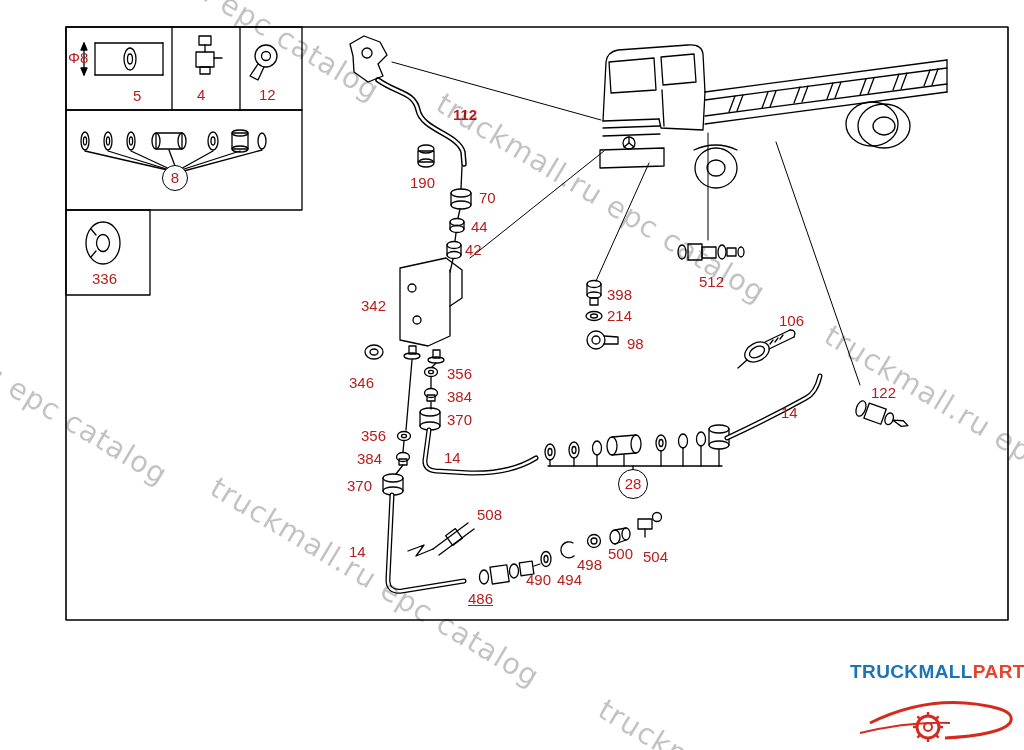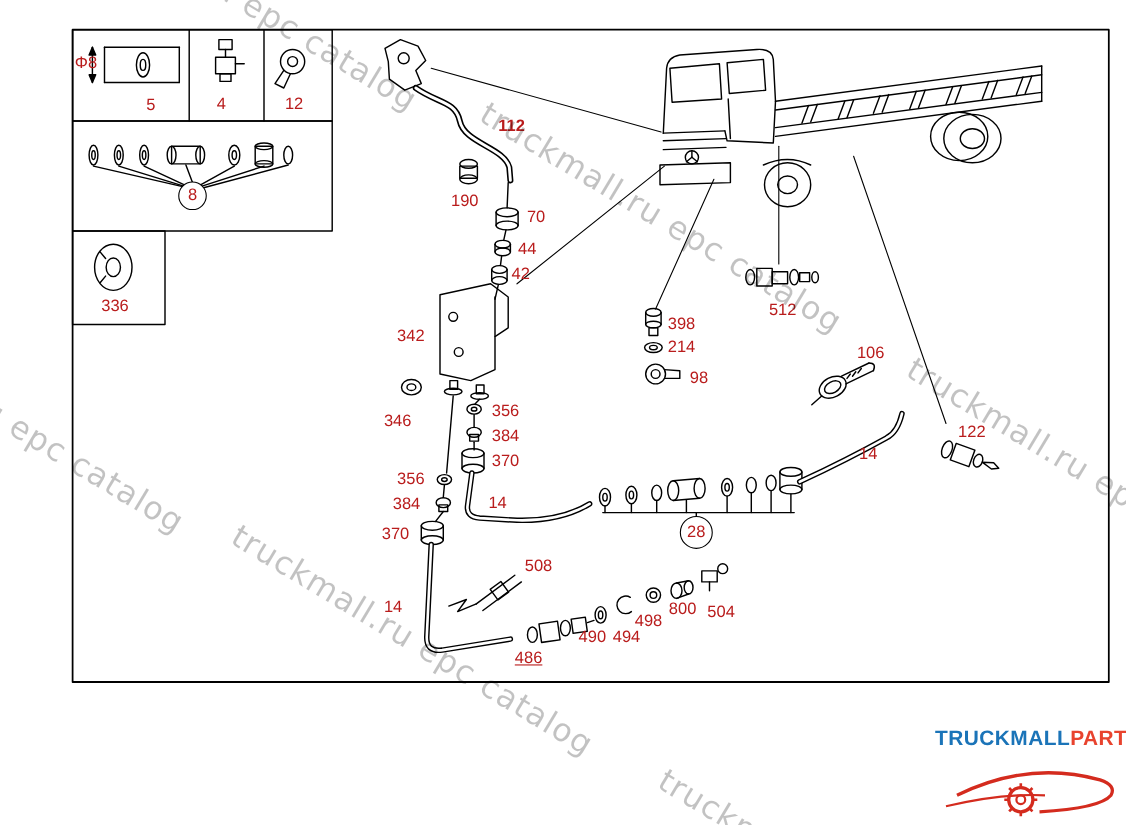--- a/index.html
+++ b/index.html
@@ -349,21 +349,21 @@
       <span class="part-label" style="left: 779px; top: 313px; text-align: right;">106</span>
       <span class="part-label" style="left: 781px; top: 405px;">14</span>
       <span class="part-label" style="left: 871px; top: 385px;">122</span>
       <span class="part-label circled" style="left: 618px; top: 469px; width: 30px; height: 30px;">28</span>
       <span class="part-label" style="left: 477px; top: 507px;">508</span>
       <span class="part-label" style="left: 349px; top: 544px;">14</span>
       <span class="part-label" style="left: 468px; top: 591px; text-decoration: underline;">486</span>
       <span class="part-label" style="left: 526px; top: 572px;">490</span>
       <span class="part-label" style="left: 557px; top: 572px;">494</span>
       <span class="part-label" style="left: 577px; top: 557px;">498</span>
-      <span class="part-label" style="left: 608px; top: 546px;">800</span>
+      <span class="part-label" style="left: 608px; top: 546px;">500</span>
       <span class="part-label" style="left: 643px; top: 549px;">504</span>
     </div>
 
   <div class="layer" id="watermarks">
       <span class="watermark" style="left: -150px; top: 268px; transform: rotate(31deg); font-size: 29px; color: rgba(0, 0, 0, 0.24);">truckmall.ru epc catalog</span>
       <span class="watermark" style="left: 62px; top: -116px; transform: rotate(31deg); font-size: 29px; color: rgba(0, 0, 0, 0.24);">truckmall.ru epc catalog</span>
       <span class="watermark" style="left: 448px; top: 86px; transform: rotate(31deg); font-size: 29px; color: rgba(0, 0, 0, 0.24);">truckmall.ru epc catalog</span>
       <span class="watermark" style="left: 836px; top: 318px; transform: rotate(31deg); font-size: 29px; color: rgba(0, 0, 0, 0.24);">truckmall.ru epc catalog</span>
       <span class="watermark" style="left: 222px; top: 470px; transform: rotate(31deg); font-size: 29px; color: rgba(0, 0, 0, 0.24);">truckmall.ru epc catalog</span>
       <span class="watermark" style="left: 610px; top: 692px; transform: rotate(31deg); font-size: 29px; color: rgba(0, 0, 0, 0.24);">truckmall.ru epc catalog</span>

